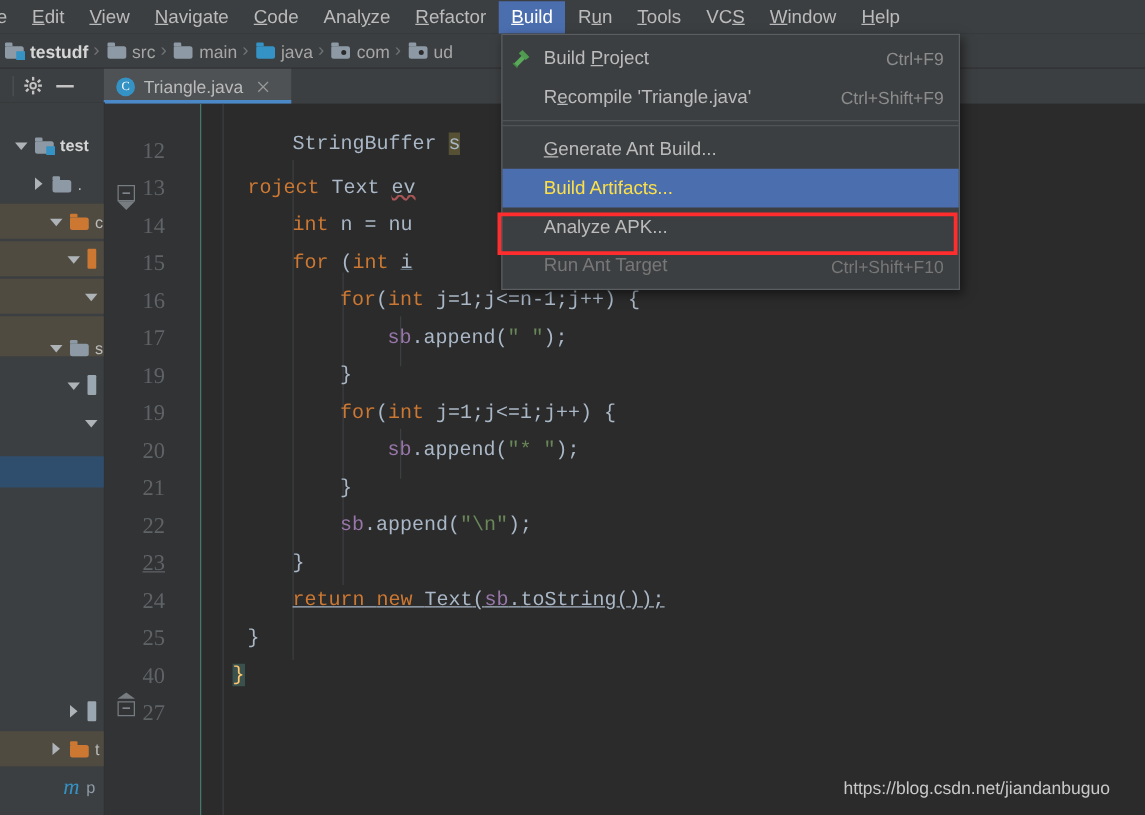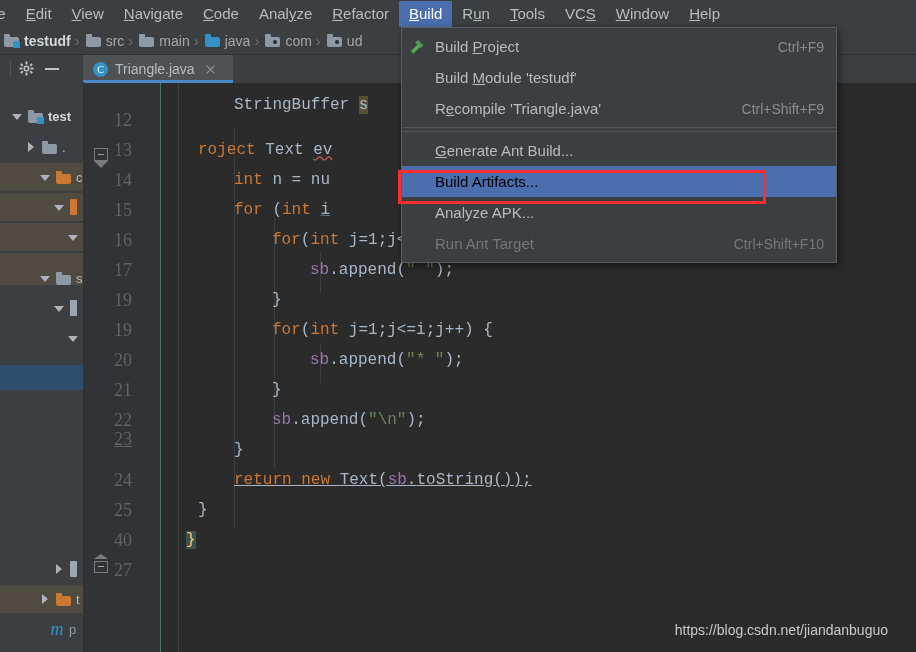--- a/index.html
+++ b/index.html
@@ -388,21 +388,21 @@
   }
   .hl-teal {
     background: #3b514d;
     color: #ffc66d;
   }
 
   
   .popup {
     position: absolute;
     left: 401px; top: 27px;
-    width: 436px;
+    width: 367px;
     background: #3c3f41;
     border: 1px solid #5a5e61;
     box-shadow: 2px 3px 8px rgba(0,0,0,.5);
     box-sizing: border-box;
     padding: 3px 0 3px 0;
     z-index: 40;
   }
   .mi {
     position: relative;
     height: 31px;
@@ -411,21 +411,21 @@
     padding: 0 12px 0 8px;
     font-size: 15px;
     color: #bbbbbb;
     cursor: default;
     box-sizing: border-box;
   }
   .mi .mi-label { flex: 1; padding-left: 25px; white-space: nowrap; }
   .mi .mi-accel { color: #8c8c8c; font-size: 14px; white-space: nowrap; }
   .mi.disabled .mi-label,
   .mi.disabled .mi-accel { color: #777777; }
-  .mi.sel { background: #4b6eaf; color: #000000; }
+  .mi.sel { background: #4b6eaf; color: #fde047; }
   .mi-sep { height: 1px; background: #4f5355; margin: 3px 0; }
   .hammer-ico {
     position: absolute;
     left: 6px; top: 6px;
     width: 19px; height: 19px;
   }
   .redbox {
     position: absolute;
     left: 398px; top: 170px;
     width: 368px; height: 34px;
@@ -624,21 +624,21 @@
     <div class="lineno" style="top:57px;">13</div>
     <div class="lineno" style="top:87px;">14</div>
     <div class="lineno" style="top:117px;">15</div>
     <div class="lineno" style="top:147px;">16</div>
     <div class="lineno" style="top:177px;">17</div>
     <div class="lineno" style="top:207px;">19</div>
     <div class="lineno" style="top:237px;">19</div>
     <div class="lineno" style="top:267px;">20</div>
     <div class="lineno" style="top:297px;">21</div>
     <div class="lineno" style="top:327px;">22</div>
-    <div class="lineno" style="top:346px;text-decoration:underline;">23</div>
+    <div class="lineno" style="top:357px;text-decoration:underline;">23</div>
     <div class="lineno" style="top:387px;">24</div>
     <div class="lineno" style="top:417px;">25</div>
     <div class="lineno" style="top:447px;">40</div>
     <div class="lineno" style="top:477px;">27</div>
   </div>
 
   <div class="fold" style="left:92px; top:146px; position:absolute; z-index:5;">
     <span class="fold-minus"></span>
     <span class="fold-arrow"></span>
   </div>
@@ -648,21 +648,21 @@
   </div>
 
   <div class="codearea">
     <div class="vline teal" style="left:0px;"></div>
     <div class="vline" style="left:18px;"></div>
     <div class="vline" style="left:74px; top:45px; height:400px;"></div>
     <div class="vline" style="left:114px; top:135px; height:250px;"></div>
     <div class="vline" style="left:160px; top:170px; height:40px;"></div>
     <div class="vline" style="left:160px; top:260px; height:40px;"></div>
 
-    <div class="codeline" style="top:12px; left:74px;"><span class="cls">StringBuffer </span><span class="hl-amber typ">s</span></div>
+    <div class="codeline" style="top:22px; left:74px;"><span class="cls">StringBuffer </span><span class="hl-amber typ">s</span></div>
     <div class="codeline" style="top:57px; left:38px;"><span class="kw">roject </span><span class="cls">Text </span><span class="mth wavy">ev</span></div>
     <div class="codeline" style="top:87px; left:74px;"><span class="kw">int </span><span class="typ">n = nu</span></div>
     <div class="codeline" style="top:117px; left:74px;"><span class="kw">for </span><span class="typ">(</span><span class="kw">int </span><span class="typ uline">i</span></div>
     <div class="codeline" style="top:147px; left:112px;"><span class="kw">for</span><span class="typ">(</span><span class="kw">int</span><span class="typ"> j=1;j&lt;=n-1;j++) {</span></div>
     <div class="codeline" style="top:177px; left:150px;"><span class="fld">sb</span><span class="typ">.</span><span class="mth">append</span><span class="typ">(</span><span class="str">" "</span><span class="typ">);</span></div>
     <div class="codeline" style="top:207px; left:112px;"><span class="typ">}</span></div>
     <div class="codeline" style="top:237px; left:112px;"><span class="kw">for</span><span class="typ">(</span><span class="kw">int</span><span class="typ"> j=1;j&lt;=i;j++) {</span></div>
     <div class="codeline" style="top:267px; left:150px;"><span class="fld">sb</span><span class="typ">.</span><span class="mth">append</span><span class="typ">(</span><span class="str">"* "</span><span class="typ">);</span></div>
     <div class="codeline" style="top:297px; left:112px;"><span class="typ">}</span></div>
     <div class="codeline" style="top:327px; left:112px;"><span class="fld">sb</span><span class="typ">.</span><span class="mth">append</span><span class="typ">(</span><span class="str">"\n"</span><span class="typ">);</span></div>
@@ -678,24 +678,20 @@
         <svg width="19" height="19" viewBox="0 0 19 19">
           <path d="M3 14 L11 6 L13.5 8.5 L5.5 16.5 Z" fill="#5aa85a"></path>
           <path d="M10 3 L15.5 8.5 L12.5 11 L7 5.5 Z" fill="#4f9b4f"></path>
           <path d="M2.5 13.5 L6 17" stroke="#3f8a3f" stroke-width="1.2"></path>
         </svg>
       </span>
       <span class="mi-label">Build <span class="mn">P</span>roject</span>
       <span class="mi-accel">Ctrl+F9</span>
     </div>
     <div class="mi">
-      <span class="mi-label">Build <span class="mn">M</span>odule 'testudf'</span>
-      <span class="mi-accel"></span>
-    </div>
-    <div class="mi">
       <span class="mi-label">R<span class="mn">e</span>compile 'Triangle.java'</span>
       <span class="mi-accel">Ctrl+Shift+F9</span>
     </div>
     <div class="mi-sep"></div>
     <div class="mi-sep"></div>
     <div class="mi">
       <span class="mi-label"><span class="mn">G</span>enerate Ant Build...</span>
       <span class="mi-accel"></span>
     </div>
     <div class="mi sel">

